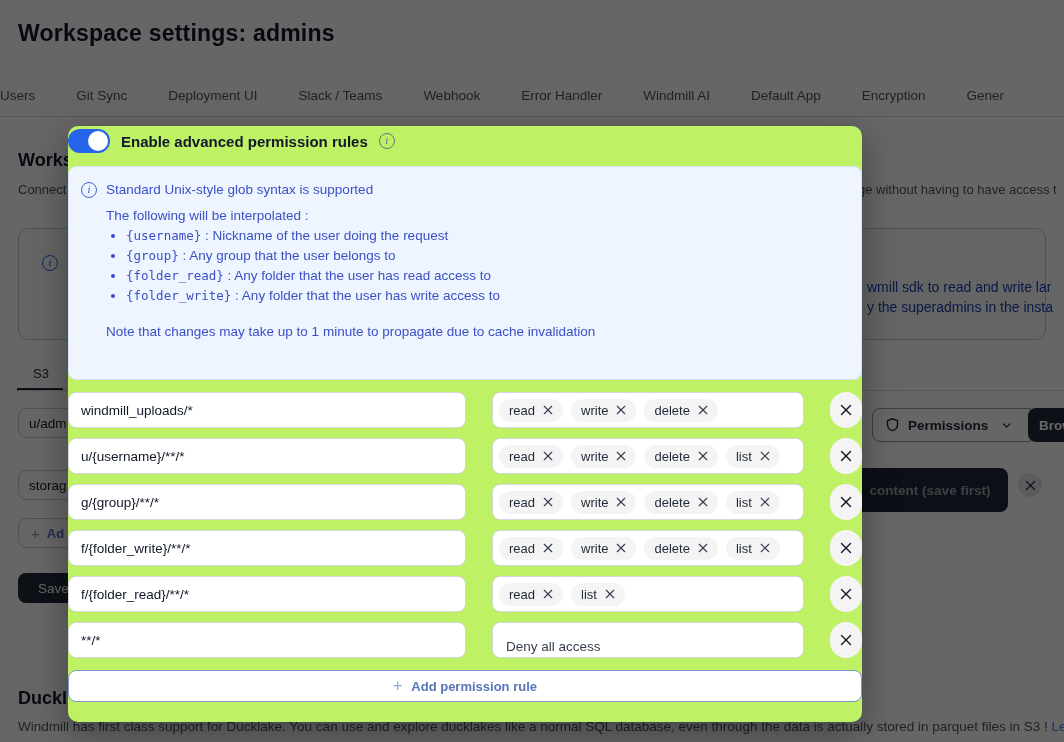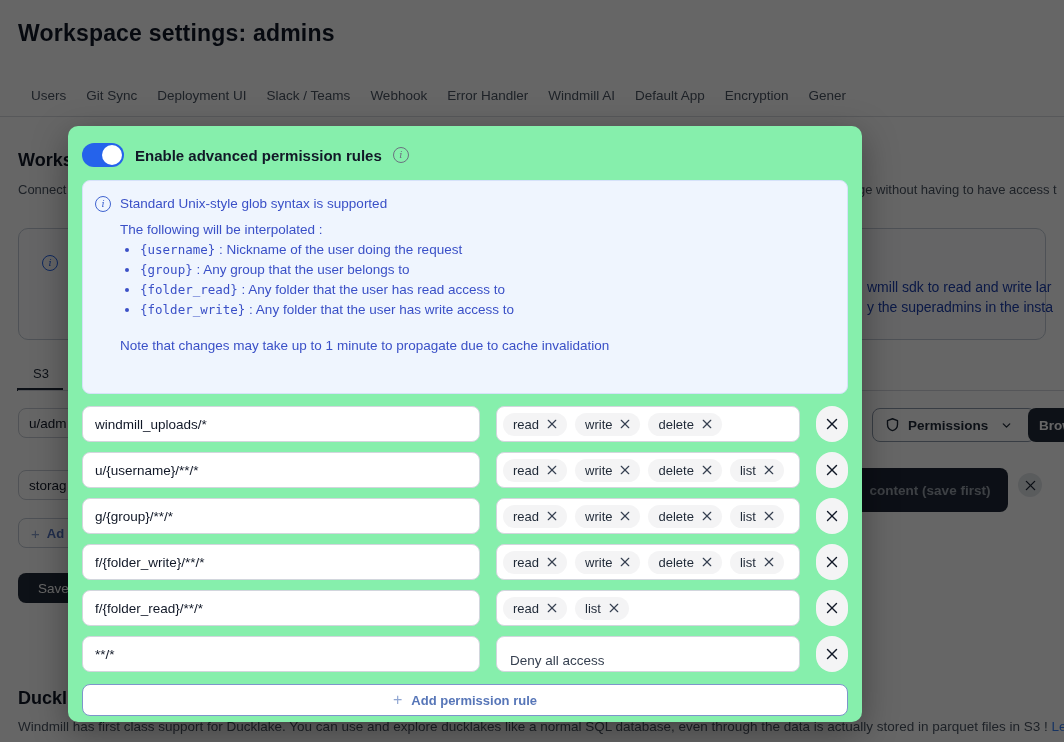--- a/index.html
+++ b/index.html
@@ -2,21 +2,21 @@
 <html><head>
 <meta charset="utf-8">
 <style>
   * { margin:0; padding:0; box-sizing:border-box; }
   html,body { width:1064px; height:742px; overflow:hidden; }
   body { position:relative; background:#fff; font-family:"Liberation Sans", sans-serif; color:#111827; }
 
   
   .bg { position:absolute; inset:0; }
   .page-title { position:absolute; left:18px; top:20px; font-size:23px; font-weight:700; color:#111827; letter-spacing:.2px; }
-  .tabbar { position:absolute; top:80px; left:0; right:0; height:37px; border-bottom:1px solid #d9dde2; display:flex; align-items:flex-end; gap:20px; padding-left:31px; white-space:nowrap; }
+  .tabbar { position:absolute; top:80px; left:0; right:0; height:37px; border-bottom:1px solid #d9dde2; display:flex; align-items:flex-end; gap:41px; white-space:nowrap; }
   .tab { font-size:13.5px; color:#4b5563; padding-bottom:13px; cursor:pointer; }
   .tab.active { color:#111827; border-bottom:2px solid #1f2937; margin-bottom:-1px; }
 
   .sec-heading { position:absolute; left:18px; top:150px; font-size:18px; font-weight:700; color:#111827; white-space:nowrap; }
   .sec-sub { position:absolute; left:18px; top:182px; font-size:13px; color:#4b5563; white-space:nowrap; }
   .right-sub { position:absolute; left:858px; top:182px; font-size:13px; color:#4b5563; white-space:nowrap; }
 
   .bg-infobox { position:absolute; left:18px; top:228px; width:1028px; height:112px; border:1px solid #c3cbd6; border-radius:10px; background:#fcfdff; }
   .bg-infobox .bx-icon { position:absolute; left:23px; top:26px; color:#2563eb; }
   .bg-blue-line { position:absolute; font-size:14px; color:#1e40af; white-space:nowrap; }
@@ -43,38 +43,38 @@
   .bottom-heading { position:absolute; left:18px; top:688px; font-size:18px; font-weight:700; color:#111827; white-space:nowrap; }
   .bottom-para { position:absolute; left:18px; top:719px; font-size:13.5px; color:#4b5563; white-space:nowrap; }
   .bottom-para a { color:#3b82f6; text-decoration:none; }
 
   .info-circle { width:16px; height:16px; border:1.2px solid currentColor; border-radius:50%; display:inline-flex; align-items:center; justify-content:center; font-size:10px; font-style:italic; font-family:"DejaVu Serif", serif; flex:none; line-height:1; }
 
   
   .overlay { position:absolute; inset:0; background:rgba(0,0,0,.60); z-index:5; }
 
   
-  .modal { position:absolute; left:68px; top:126px; width:794px; height:596px; background:#86efac; border-radius:10px; z-index:10; box-shadow:0 10px 35px rgba(0,0,0,.35); padding:14px; }
+  .modal { position:absolute; left:68px; top:126px; width:794px; height:596px; background:#bef264; border-radius:10px; z-index:10; box-shadow:0 10px 35px rgba(0,0,0,.35); }
   .toggle-row { display:flex; align-items:center; gap:11px; margin:3px 0 13px 0; }
   .toggle { position:relative; width:42px; height:24px; background:#2563eb; border-radius:12px; cursor:pointer; flex:none; }
   .toggle .knob { position:absolute; right:2px; top:2px; width:20px; height:20px; background:#fff; border-radius:50%; }
   .toggle-label { font-size:15px; font-weight:600; color:#111827; }
   .toggle-info { color:#6b7280; }
 
   .panel { background:#eff5fe; border:1px solid #d6e2f9; border-radius:8px; padding:13px 16px 15px 12px; display:flex; gap:9px; color:#3a50c7; font-size:13.5px; margin-bottom:12px; height:214px; }
   .panel-icon { color:#4064d0; margin-top:2px; }
   .panel-body { flex:1; line-height:20px; }
   .panel-title { margin-bottom:6px; }
   .panel-body ul { margin:0 0 0 0; padding-left:20px; }
   .panel-body li { margin:0; }
   code.tok { font-family:"DejaVu Sans Mono", monospace; font-size:12.5px; }
   .panel-note { margin-top:16px; }
 
   .rules { display:flex; flex-direction:column; gap:10px; }
-  .rule { display:flex; gap:16px; height:36px; }
+  .rule { display:flex; gap:26px; height:36px; }
   .rule-input { width:398px; height:36px; border:1px solid #d2d6dd; border-radius:8px; padding:0 12px; font-size:13.5px; color:#111827; font-family:"Liberation Sans", sans-serif; background:#fff; outline:none; }
   .rule-tags { flex:1; border:1px solid #d2d6dd; border-radius:8px; display:flex; align-items:center; gap:8px; padding:0 6px; background:#fff; }
   .pill { background:#f4f4f5; border-radius:9999px; padding:4px 10px; font-size:13px; color:#1f2937; display:inline-flex; align-items:center; gap:8px; }
   .pill-x, .rx { display:inline-flex; cursor:pointer; }
   .deny-text { font-size:13.5px; color:#374151; padding-left:7px;margin-top:12px; }
   .rule-remove { width:32px; height:36px; flex:none; border:none; background:#f4f4f5; border-radius:9999px; display:flex; align-items:center; justify-content:center; cursor:pointer; }
 
   .add-rule { margin-top:12px; width:100%; height:32px; background:#fff; border:1px solid #7e95cb; border-radius:8px; color:#5776b8; font-size:13px; font-weight:700; display:flex; align-items:center; justify-content:center; gap:9px; cursor:pointer; font-family:"Liberation Sans", sans-serif; }
   .add-rule .plus { color:#90a6d2; font-size:16px; font-weight:400; }
 </style>

